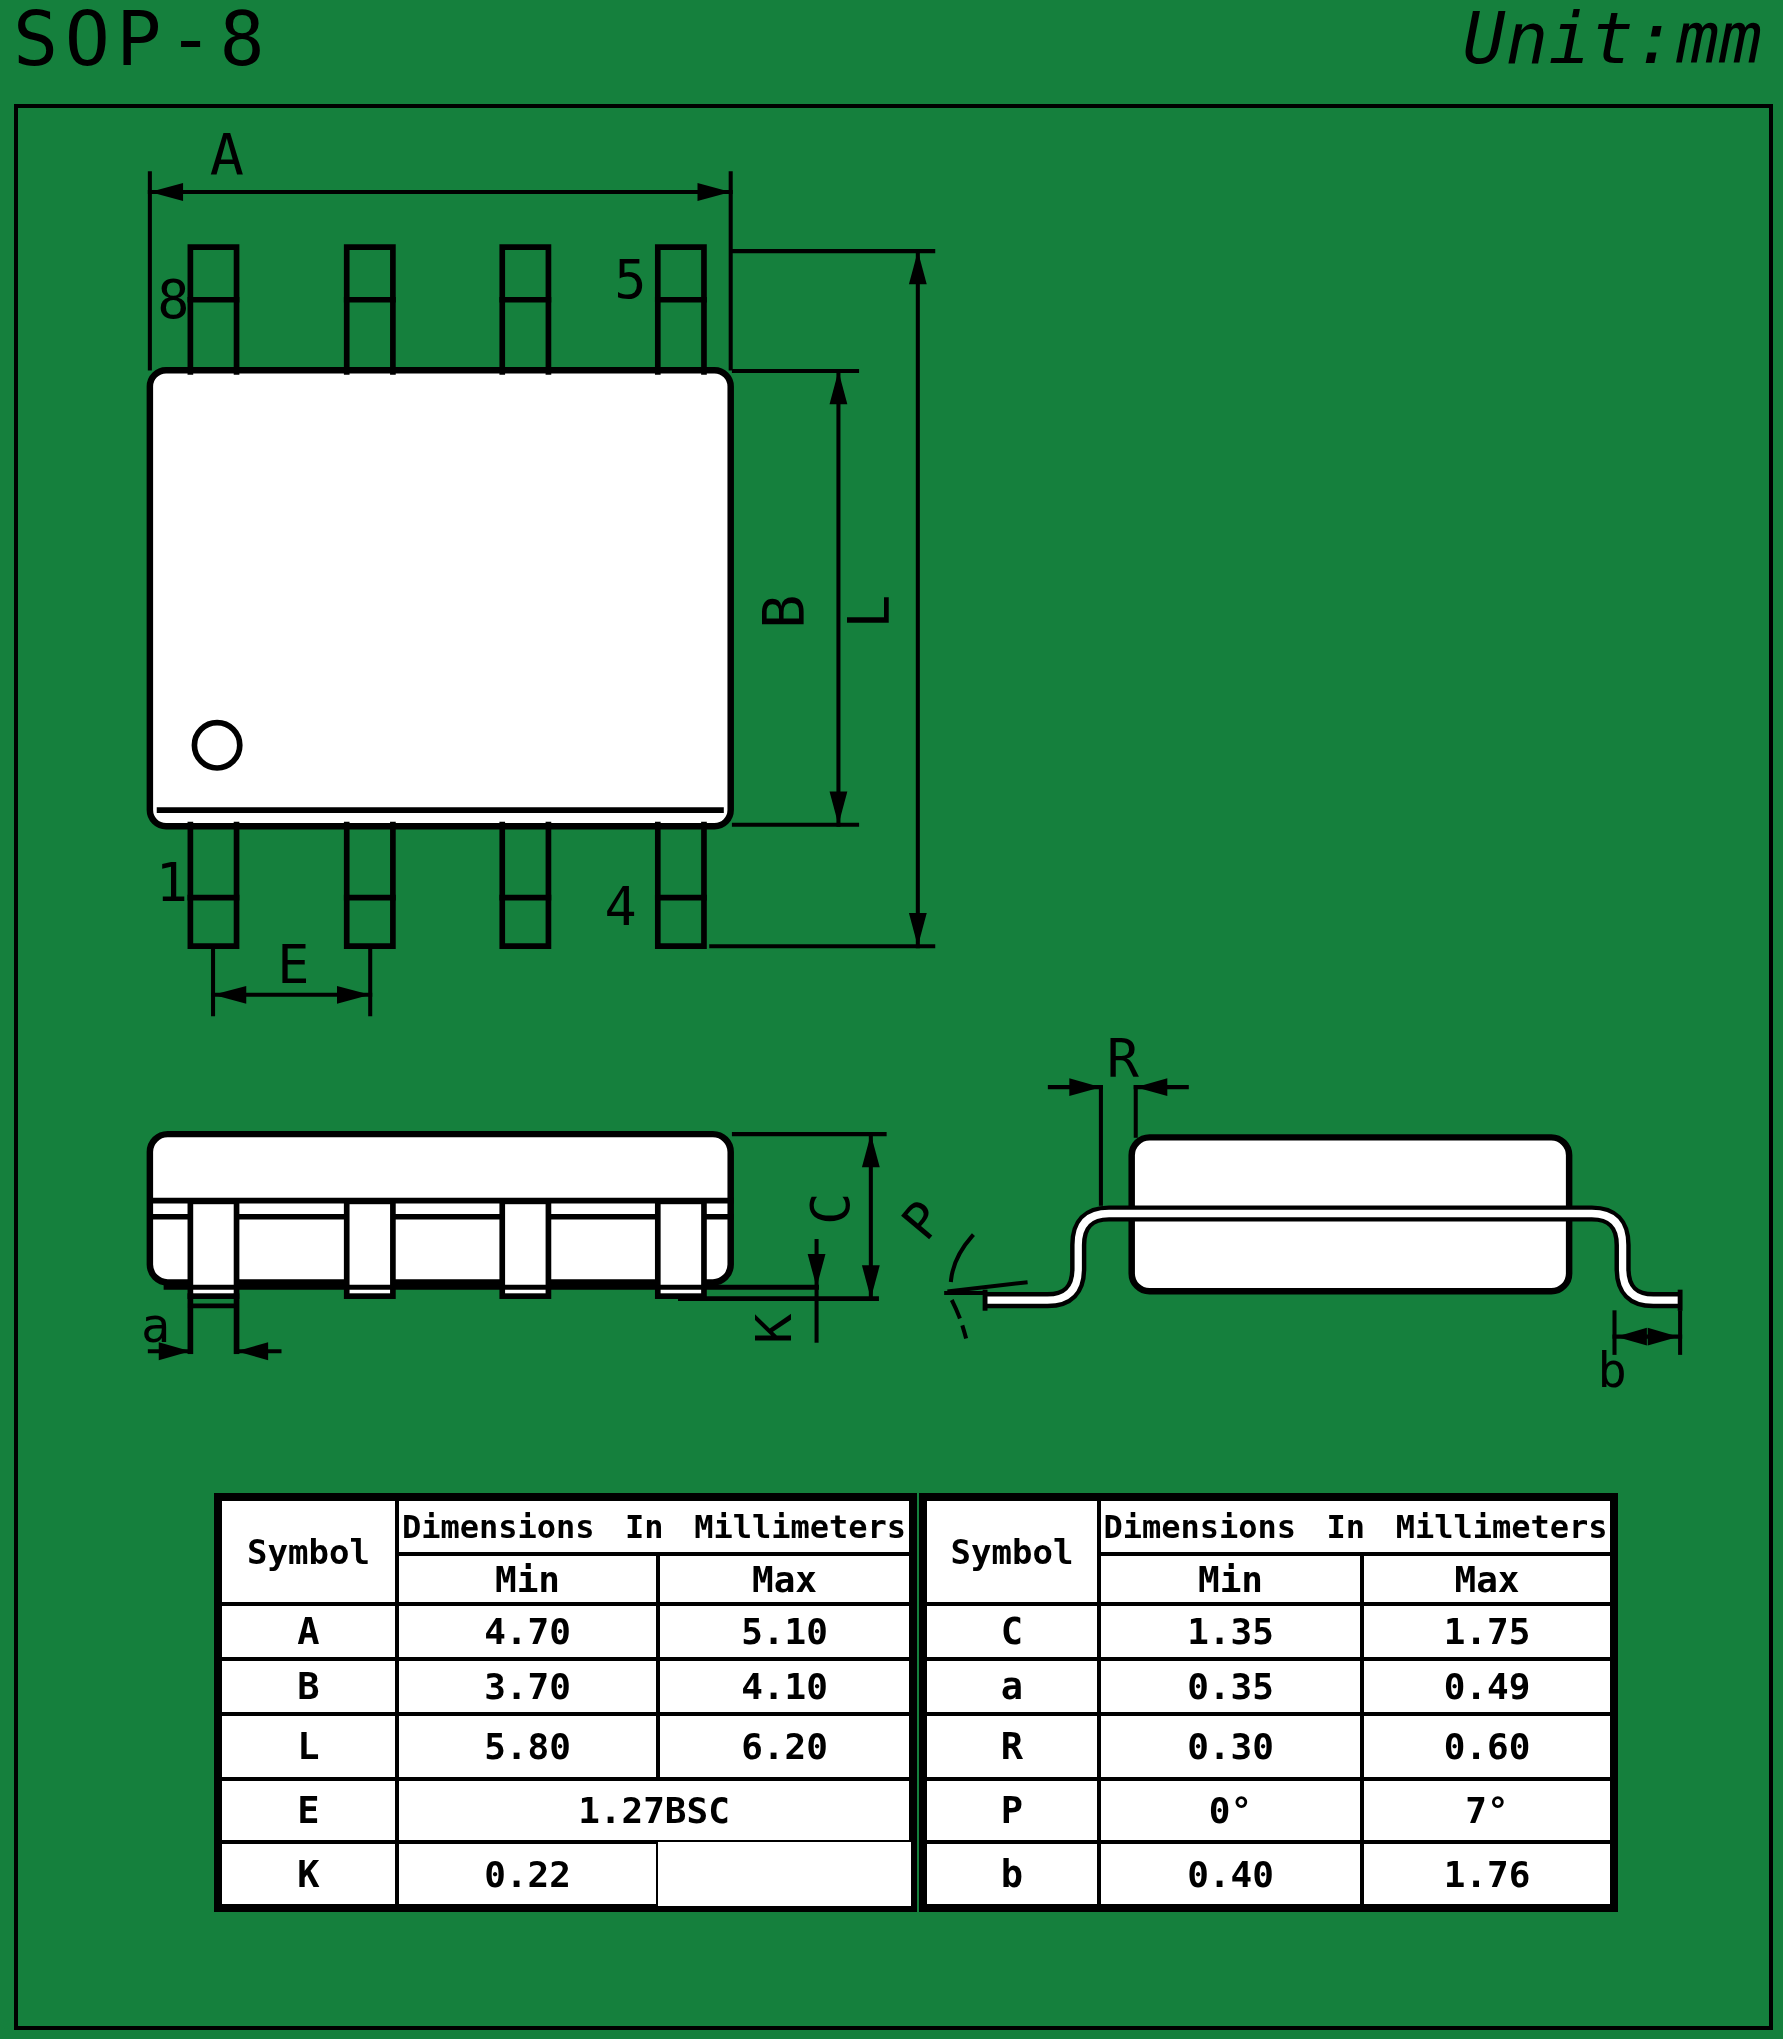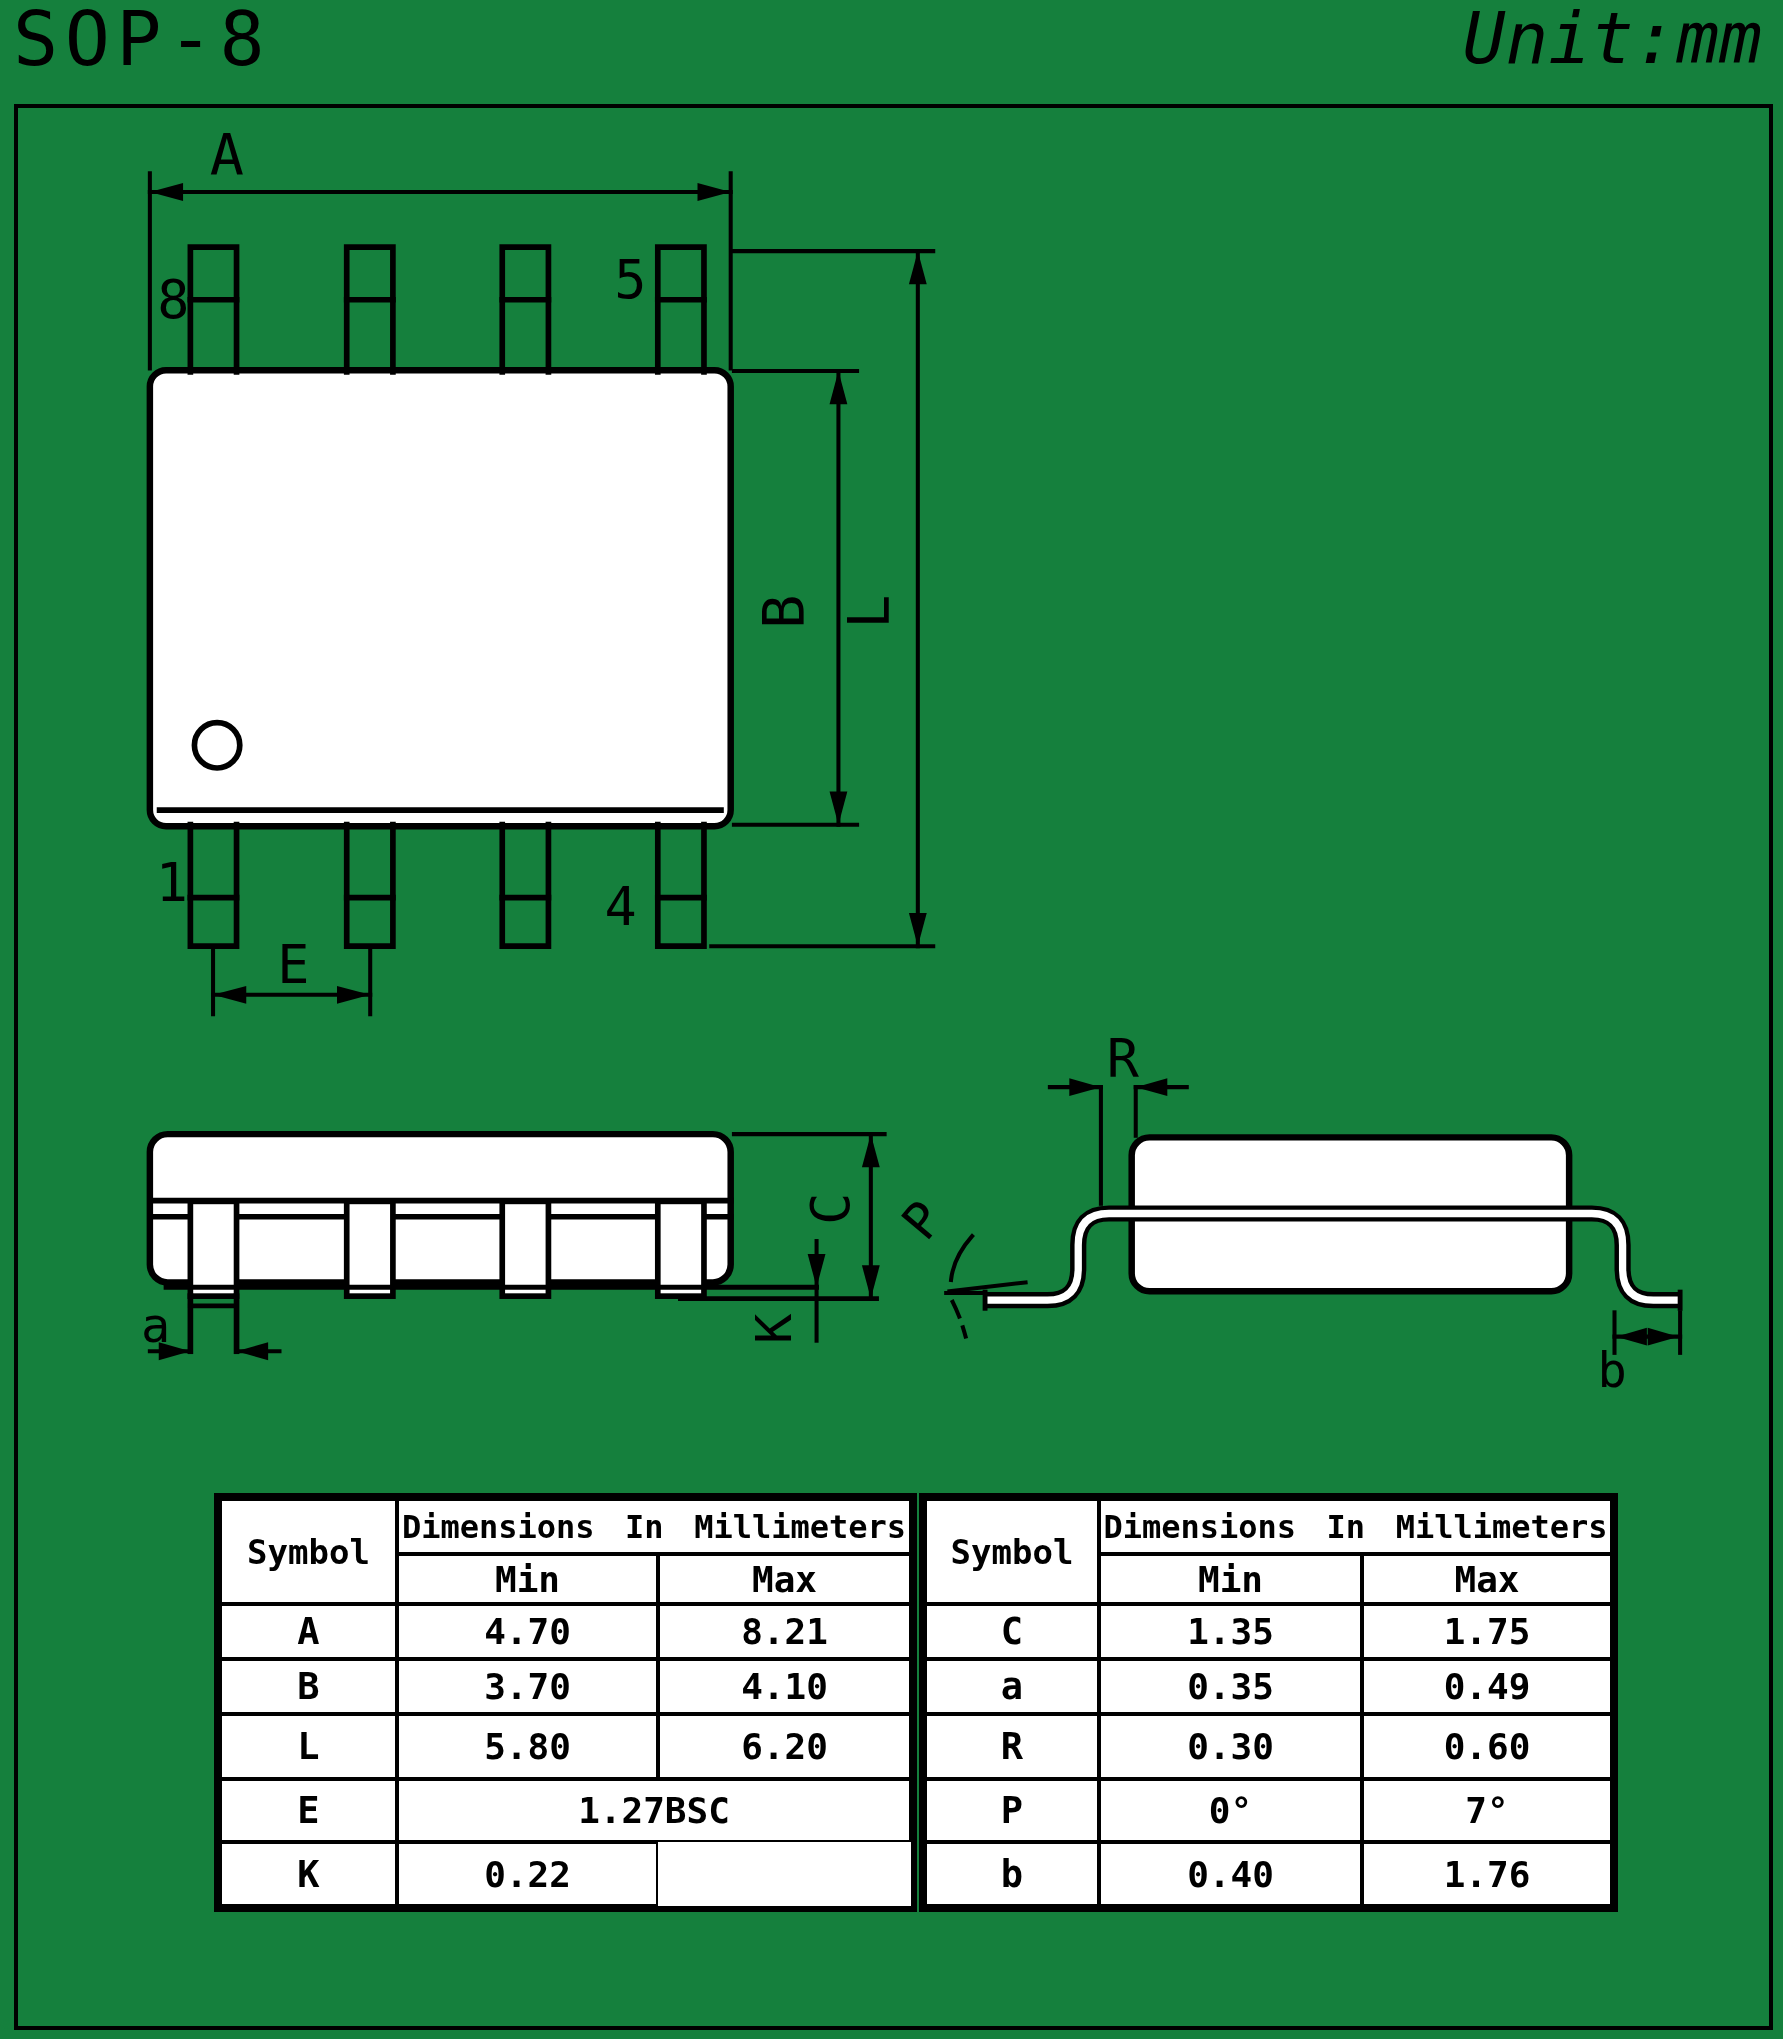--- a/index.html
+++ b/index.html
@@ -205,21 +205,21 @@
   </svg>
 
   <div class="dimtable" id="table-left">
     <div class="cell hdr-sym">Symbol</div>
     <div class="cell hdr-dims span2">Dimensions In Millimeters</div>
     <div class="cell">Min</div>
     <div class="cell">Max</div>
 
     <div class="cell sym">A</div>
     <div class="cell">4.70</div>
-    <div class="cell">8.21</div>
+    <div class="cell">5.10</div>
 
     <div class="cell sym">B</div>
     <div class="cell">3.70</div>
     <div class="cell">4.10</div>
 
     <div class="cell sym">L</div>
     <div class="cell">5.80</div>
     <div class="cell">6.20</div>
 
     <div class="cell sym">E</div>

